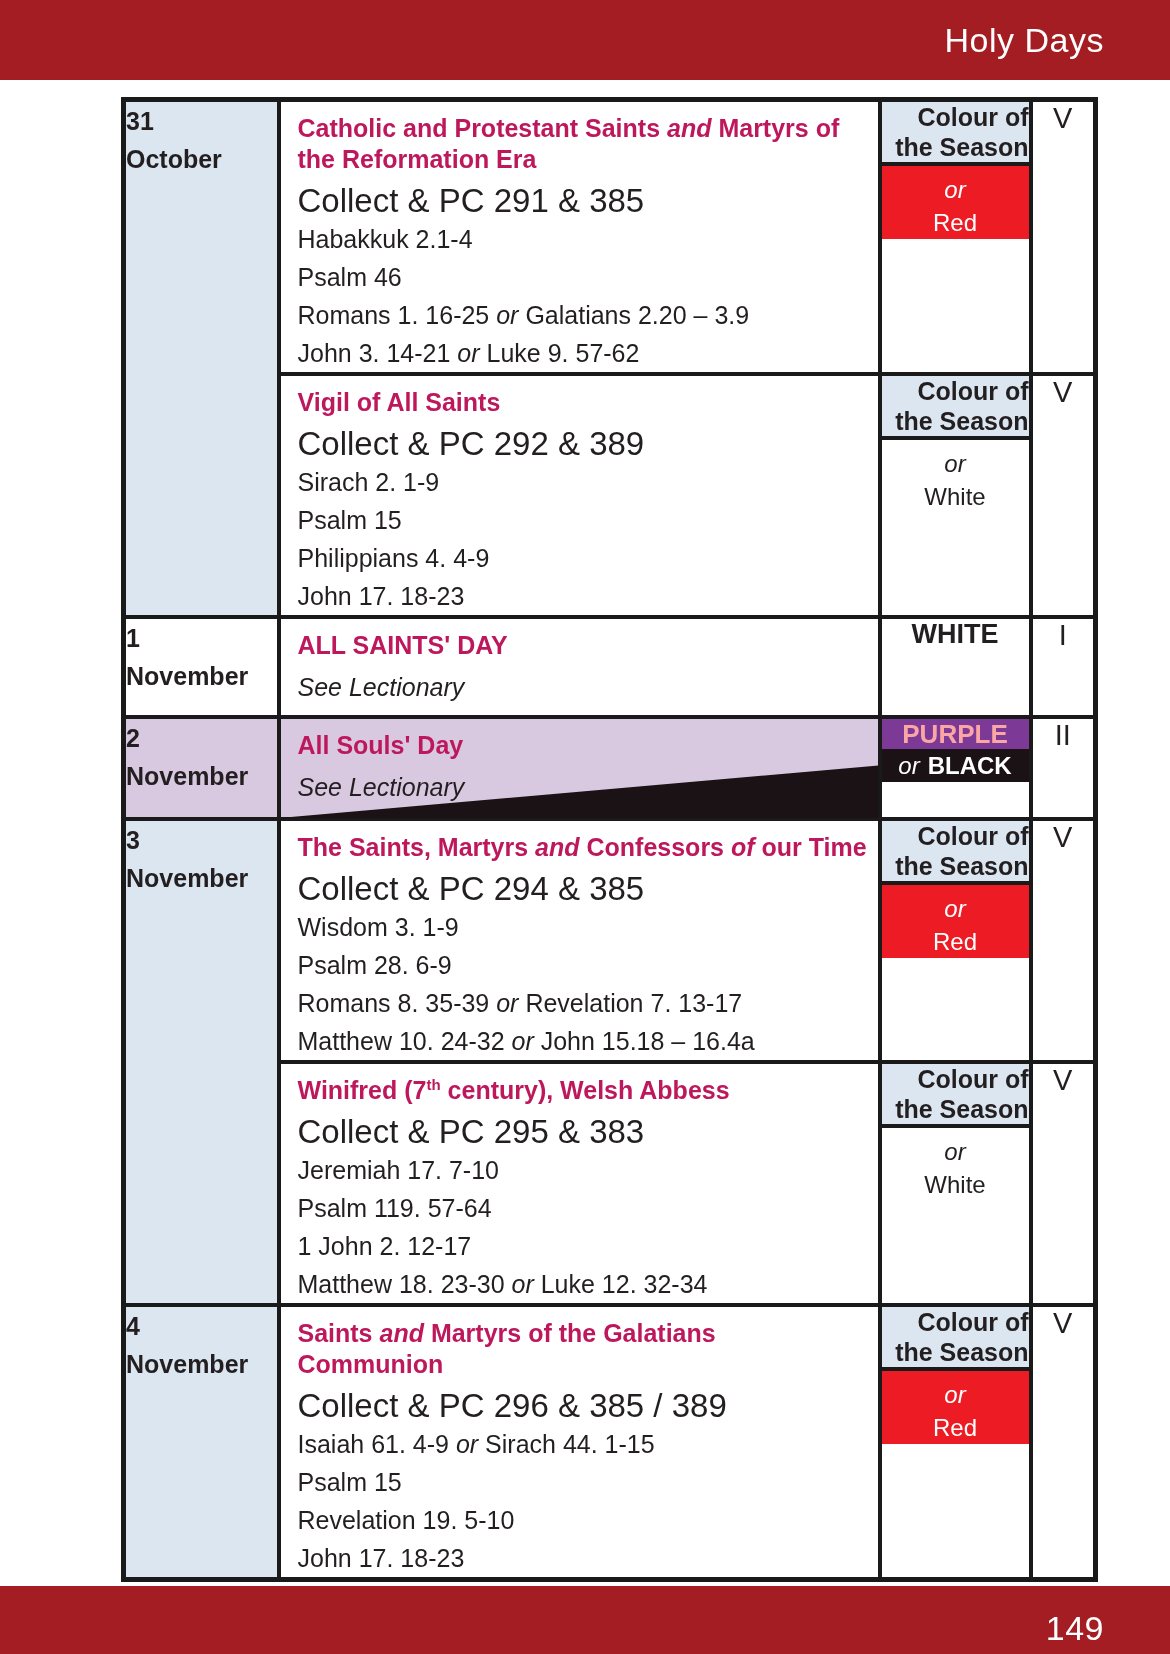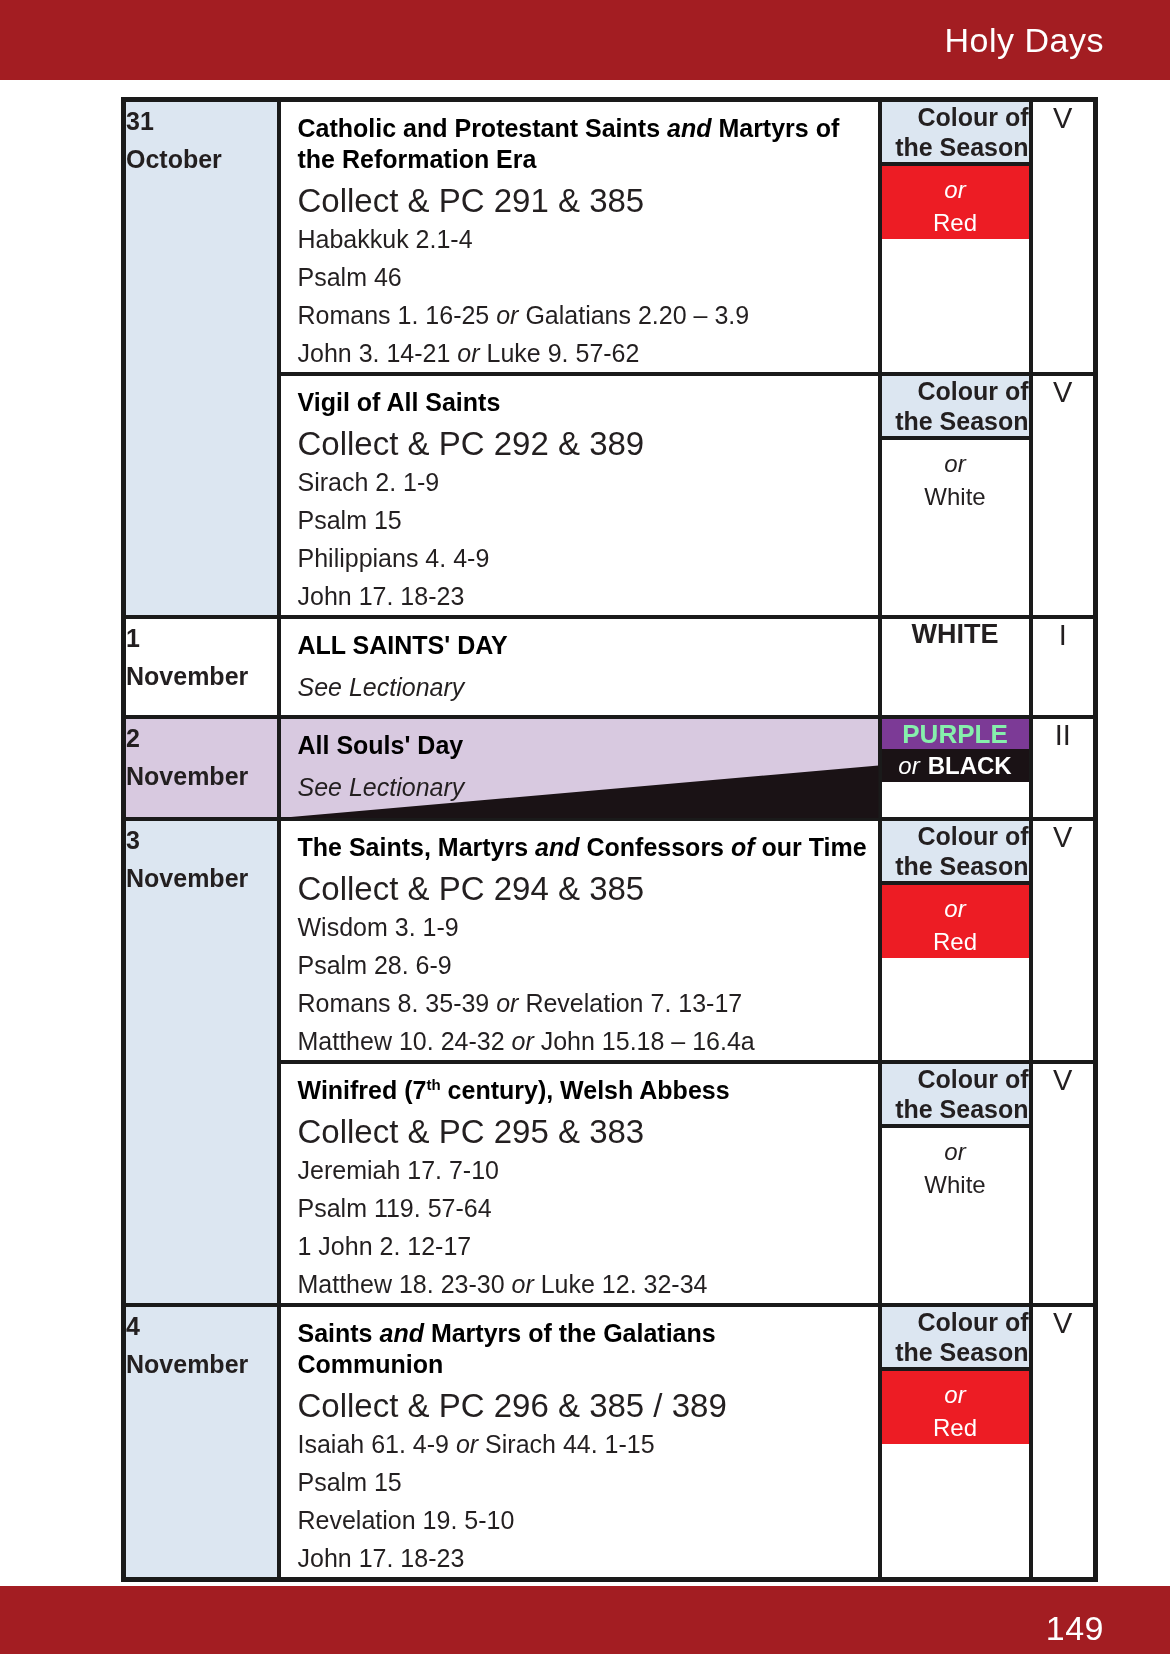--- a/index.html
+++ b/index.html
@@ -21,21 +21,21 @@
   table.holy td{border:4px solid #1A1A1A;padding:0;vertical-align:top;box-sizing:border-box;}
 
   tr.r1{height:274px;} tr.r2{height:239px;} tr.r3{height:100px;} tr.r4{height:102px;}
   tr.r5{height:236px;} tr.r6{height:238px;} tr.r7{height:236px;}
 
   td.date-cell{padding:12px 8px 0 16px;font-weight:bold;font-size:25px;}
   .date-day,.date-month{line-height:38px;}
 
   td.content-cell{position:relative;}
   .content-inner{position:relative;z-index:1;padding:11px 10px 0 17px;}
-  .title{color:#000000;font-weight:bold;font-size:25px;line-height:31px;margin-bottom:7px;}
+  .title{color:#be185d;font-weight:bold;font-size:25px;line-height:31px;margin-bottom:7px;}
   .collect{font-weight:normal;font-size:33px;line-height:38px;}
   .line{font-size:25px;line-height:38px;}
   .it{font-style:italic;}
   sup{font-size:60%;line-height:0;}
 
   .wedge{position:absolute;left:-1px;top:0;right:-1px;bottom:-1px;background:#1A1215;
          clip-path:polygon(0% 100%,100% 47%,100% 100%);z-index:0;}
 
   td.colour-cell{padding:0;}
   .colour-wrap{display:flex;flex-direction:column;height:100%;}
@@ -132,21 +132,21 @@
           </td>
           <td class="content-cell" style="background: rgb(216, 201, 224);">
             <div class="wedge"></div>
             <div class="content-inner">
               <div class="title"><span>All Souls' Day</span></div>
               <div class="line"><span class="it">See Lectionary</span></div>
             </div>
           </td>
           <td class="colour-cell">
             <div class="colour-wrap">
-              <div class="c-top stack-top" style="background: rgb(124, 58, 150); color: #86efac;">PURPLE</div>
+              <div class="c-top stack-top" style="background: rgb(124, 58, 150); color: #fca5a5;">PURPLE</div>
               <div class="c-bottom stack-bottom" style="background: rgb(26, 18, 21); color: rgb(255, 255, 255);">
                 <span class="it">or</span>
                 <span class="c-label">BLACK</span>
               </div>
             </div>
           </td>
           <td class="numeral-cell">II</td>
         </tr>
         <tr class="r5">
           <td class="date-cell" rowspan="2" style="background: rgb(220, 230, 241);">

